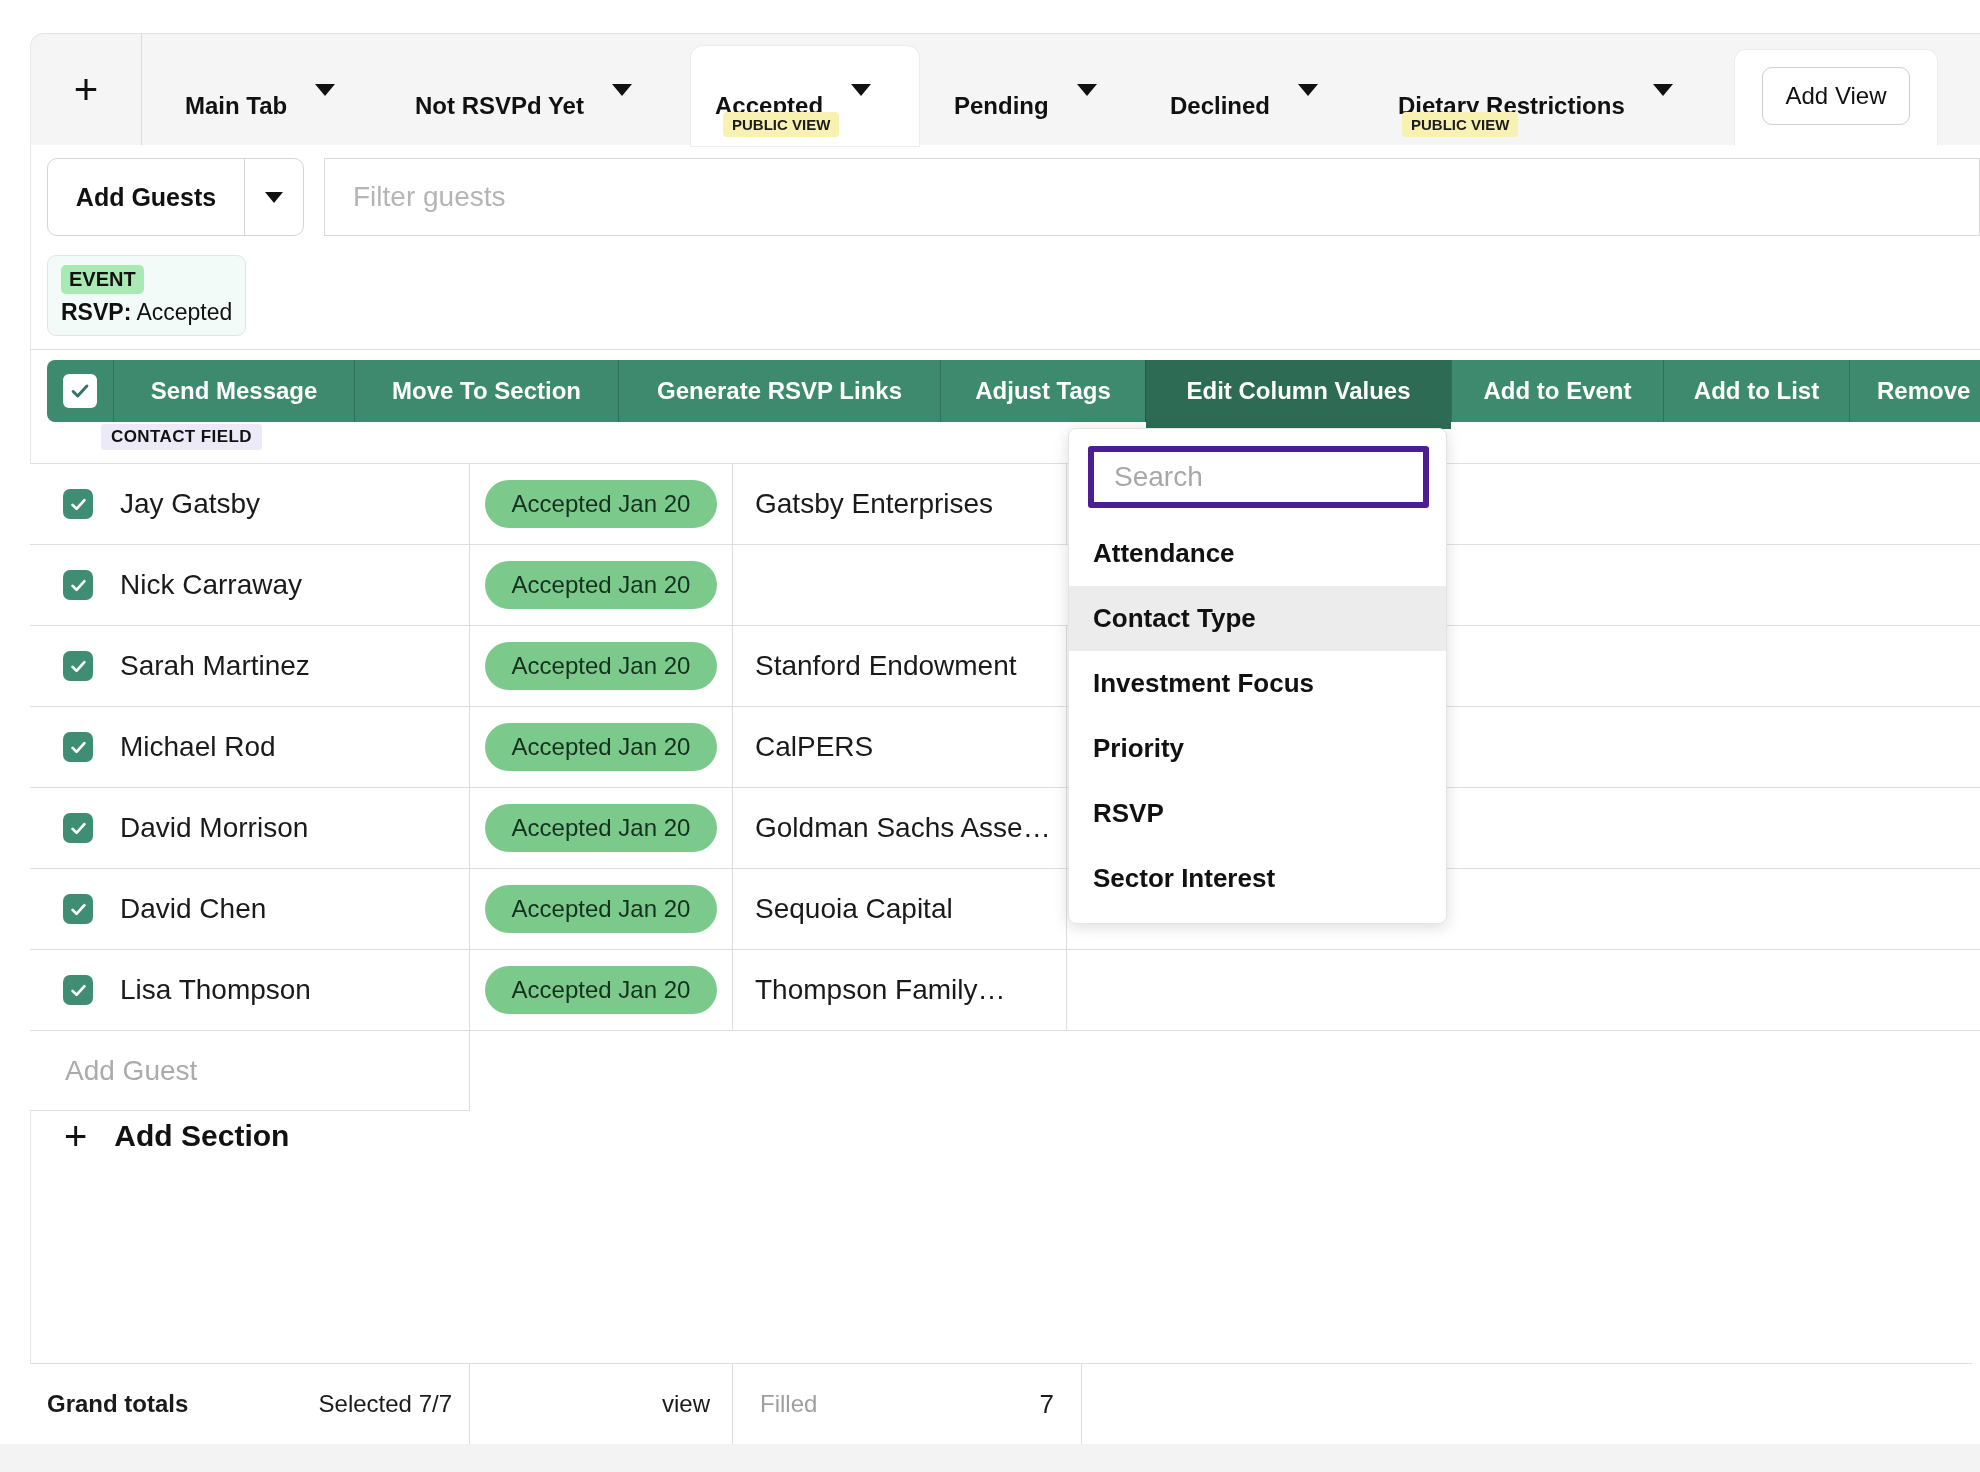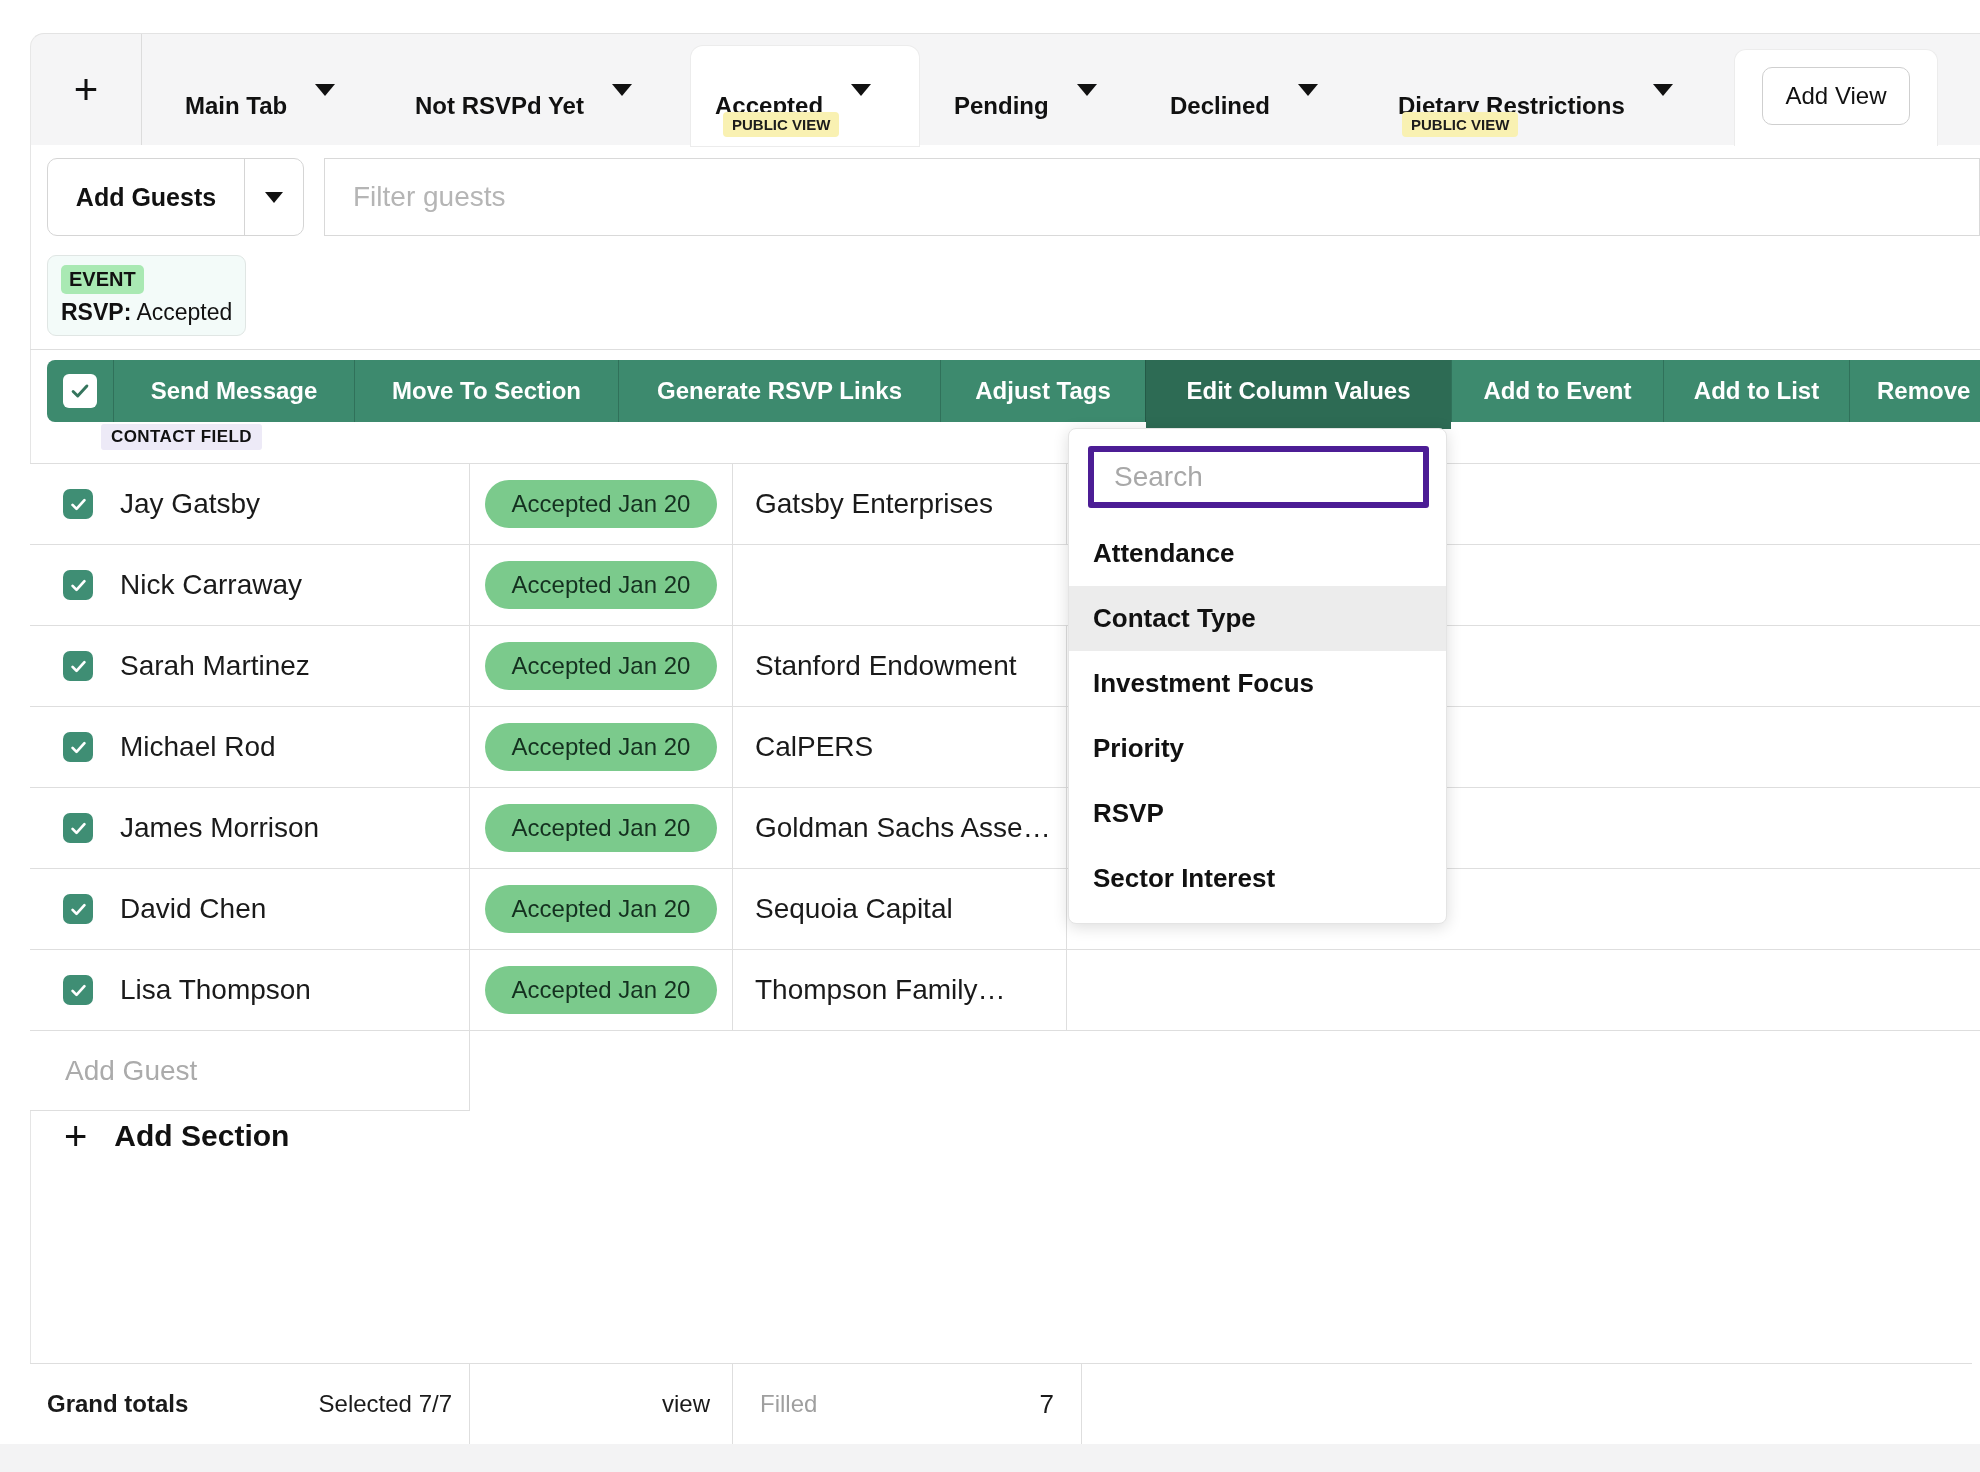--- a/index.html
+++ b/index.html
@@ -261,21 +261,21 @@
       <div class="cell-rest"></div>
     </div>
 
     <div class="grow">
       <div class="cell-name">
         <span class="row-checkbox">
           <svg class="check-svg" width="19" height="19" viewBox="0 0 24 24">
               <path d="M4.5 12.5l5 5 10-11" stroke="#fff" stroke-width="3.4" fill="none" stroke-linecap="round" stroke-linejoin="round"></path>
             </svg>
         </span>
-        <span class="name-text">James Morrison</span>
+        <span class="name-text">David Morrison</span>
       </div>
       <div class="cell-pill">
         <span class="rsvp-pill">Accepted Jan 20</span>
       </div>
       <div class="cell-company">Goldman Sachs Asse…</div>
       <div class="cell-rest"></div>
     </div>
 
     <div class="grow">
       <div class="cell-name">

